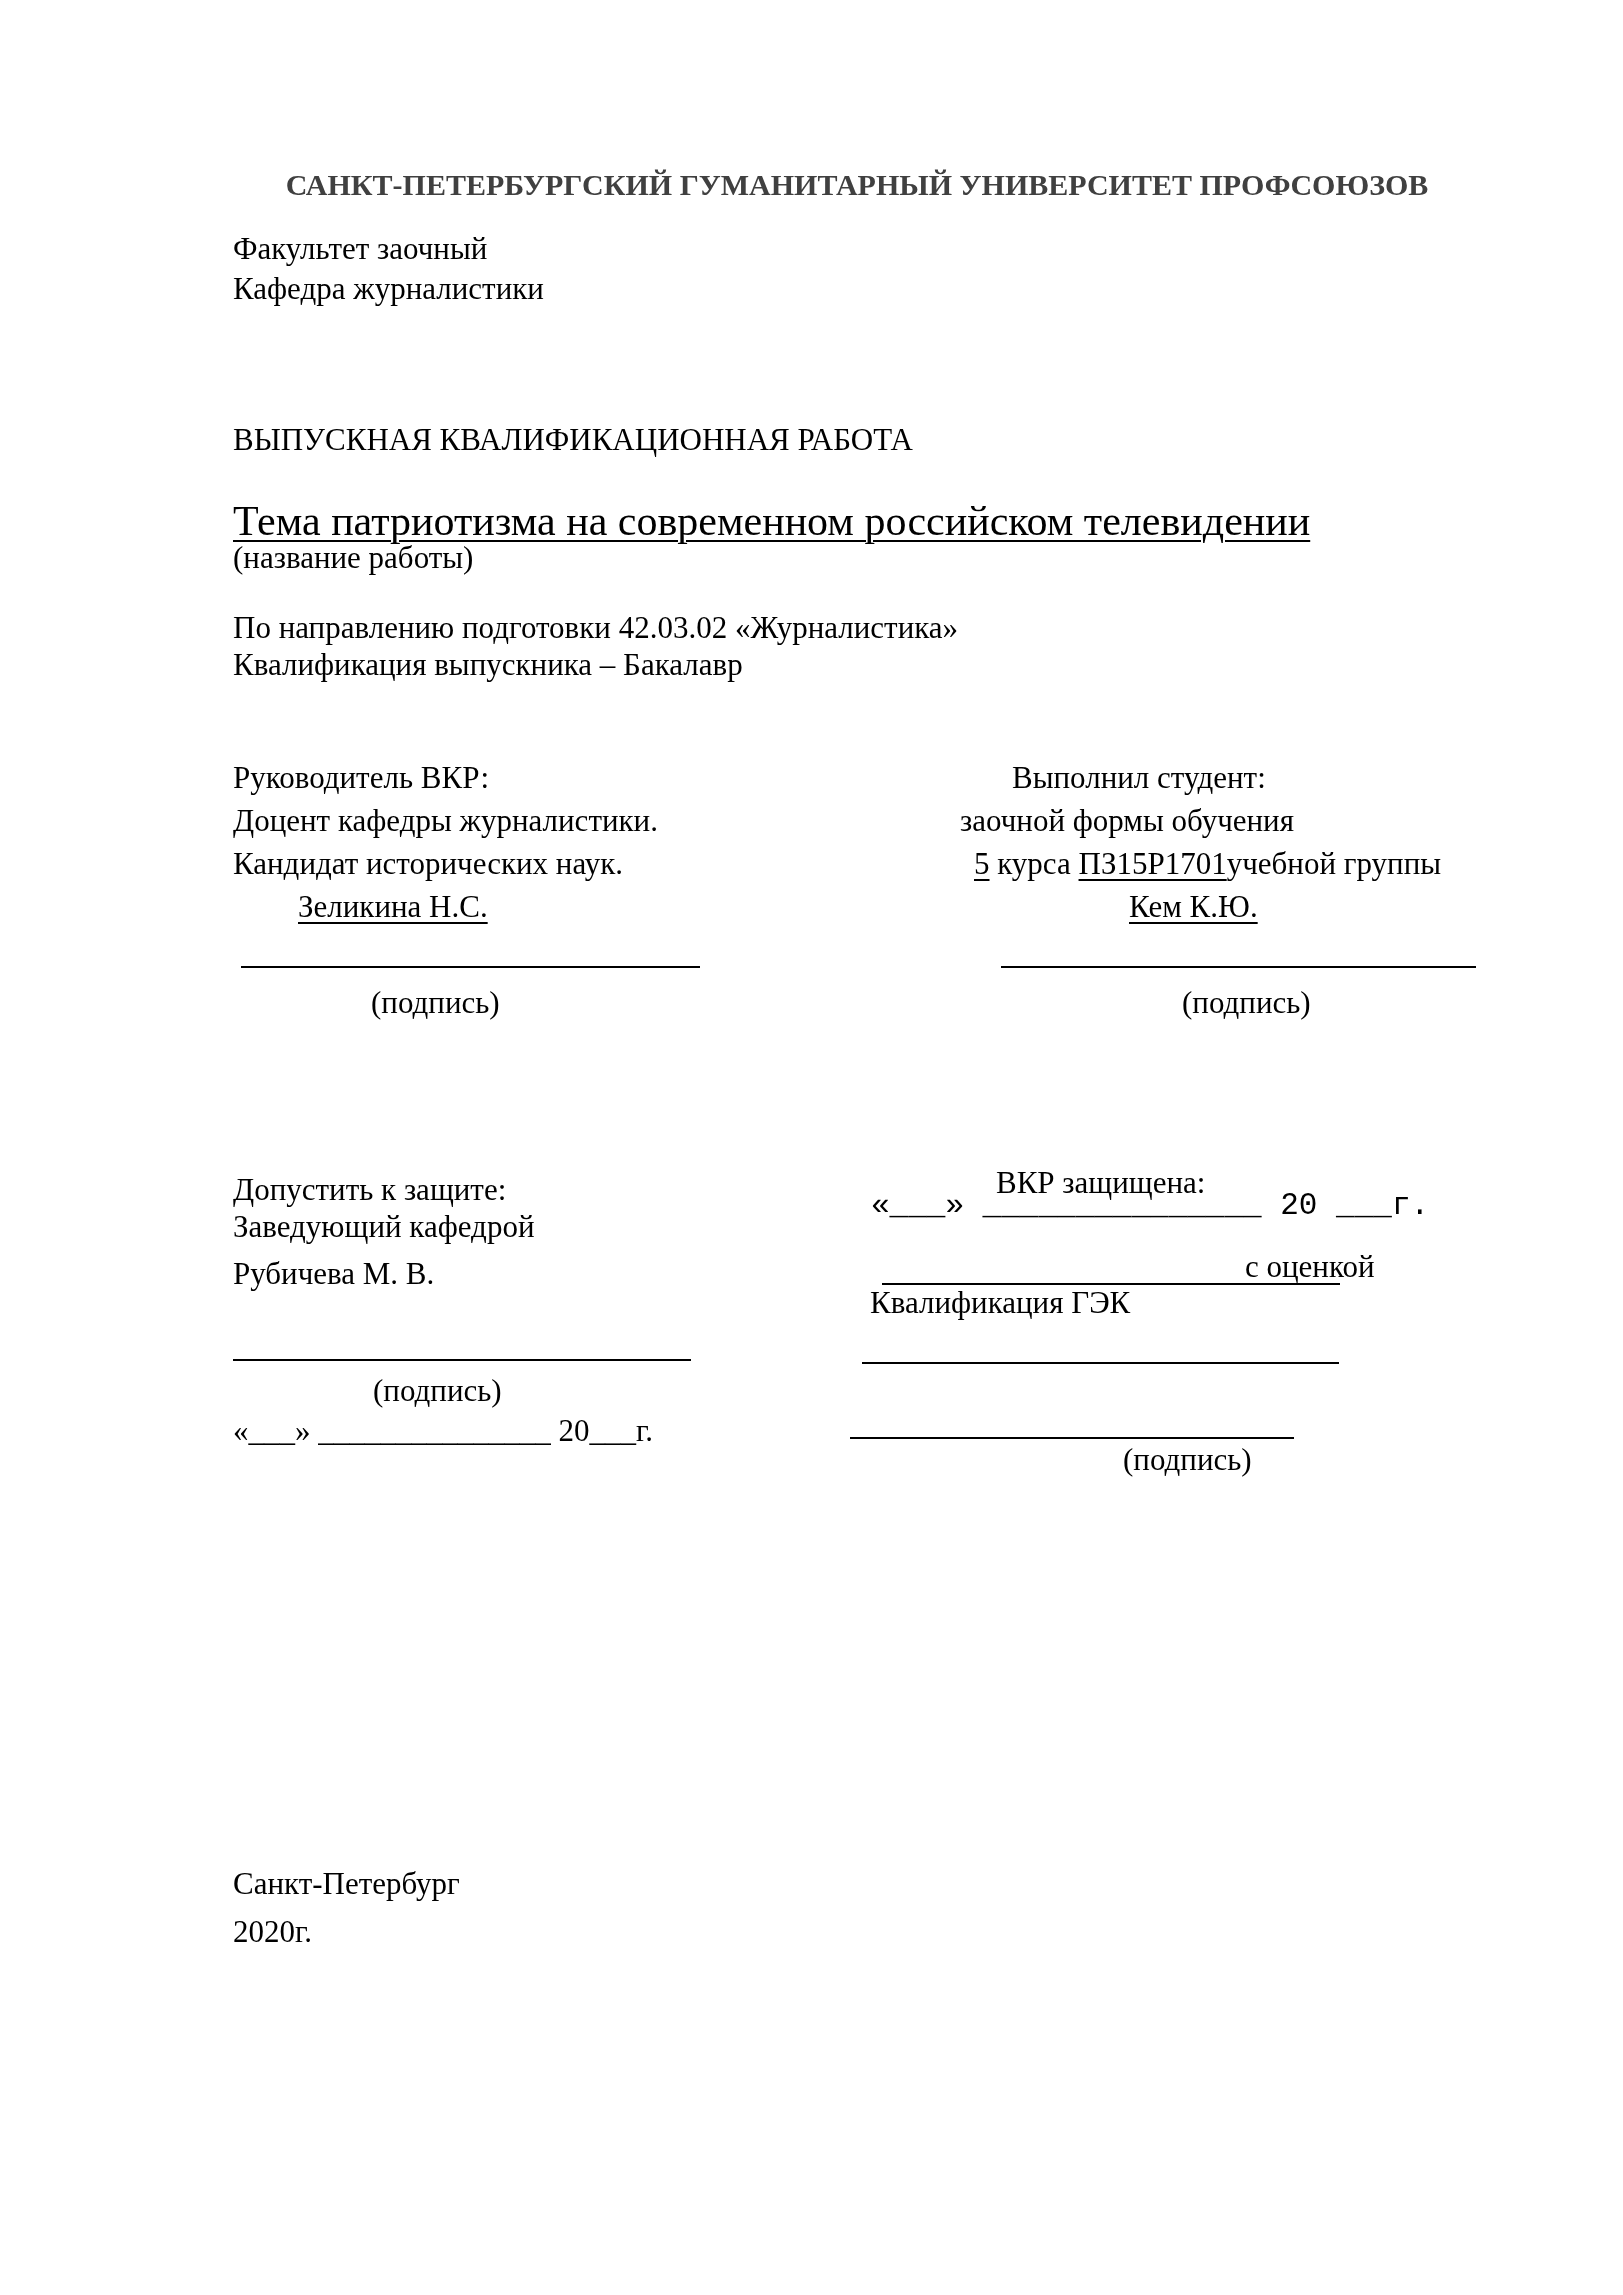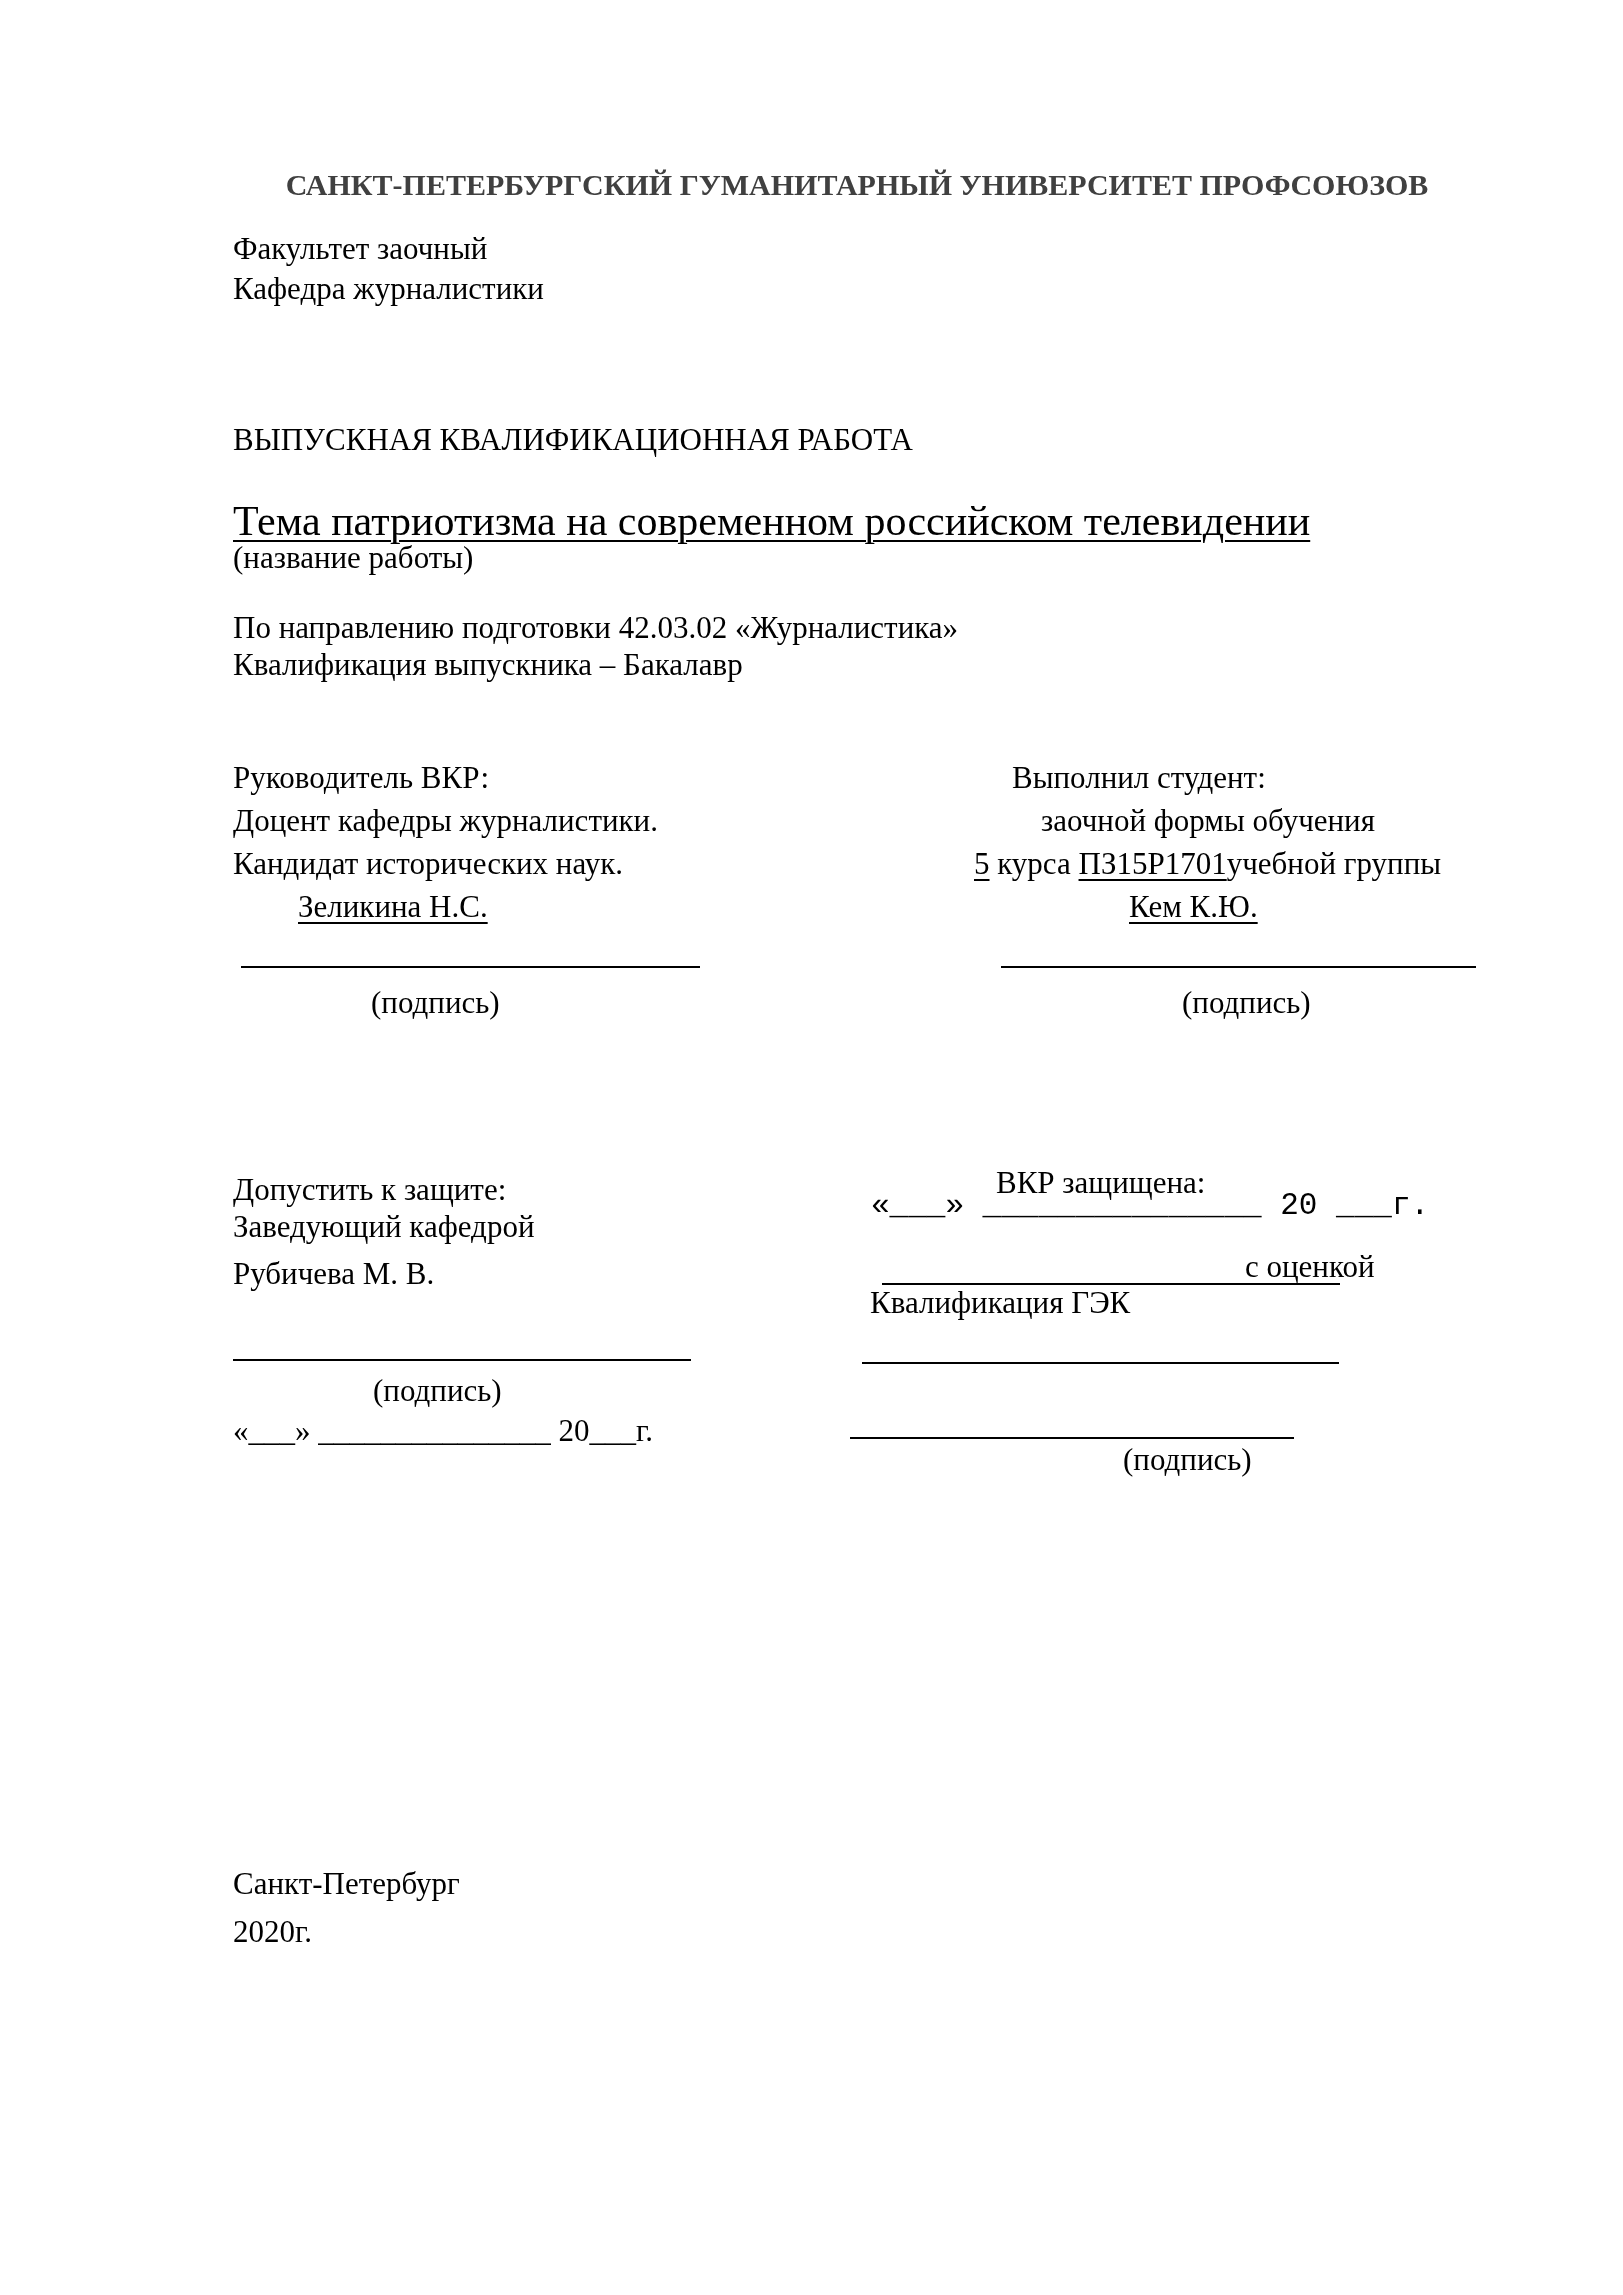--- a/index.html
+++ b/index.html
@@ -27,21 +27,21 @@
 <div class="t center-box" style="top:649px;">Квалификация выпускника – Бакалавр</div>
 
 <div class="t" style="left:233px; top:762px;">Руководитель ВКР:</div>
 <div class="t" style="left:233px; top:805px;">Доцент кафедры журналистики.</div>
 <div class="t" style="left:233px; top:848px;">Кандидат исторических наук.</div>
 <div class="t u" style="left:298px; top:891px;">Зеликина Н.С.</div>
 <div class="line" style="left:241px; top:966px; width:459px;"></div>
 <div class="t" style="left:371px; top:987px;">(подпись)</div>
 
 <div class="t" style="left:1012px; top:762px;">Выполнил студент:</div>
-<div class="t" style="left:1041px; top:805px;">заочной формы обучения</div>
+<div class="t" style="left:960px; top:805px;">заочной формы обучения</div>
 <div class="t" style="left:974px; top:848px;"><span class="u">5</span><span> курса </span><span class="u">ПЗ15Р1701</span><span>учебной группы</span></div>
 <div class="t u" style="left:1129px; top:891px;">Кем К.Ю.</div>
 <div class="line" style="left:1001px; top:966px; width:475px;"></div>
 <div class="t" style="left:1182px; top:987px;">(подпись)</div>
 
 <div class="t" style="left:233px; top:1174px;">Допустить к защите:</div>
 <div class="t" style="left:233px; top:1211px;">Заведующий кафедрой</div>
 <div class="t" style="left:233px; top:1258px;">Рубичева М. В.</div>
 <div class="line" style="left:233px; top:1359px; width:458px;"></div>
 <div class="t" style="left:373px; top:1375px;">(подпись)</div>

